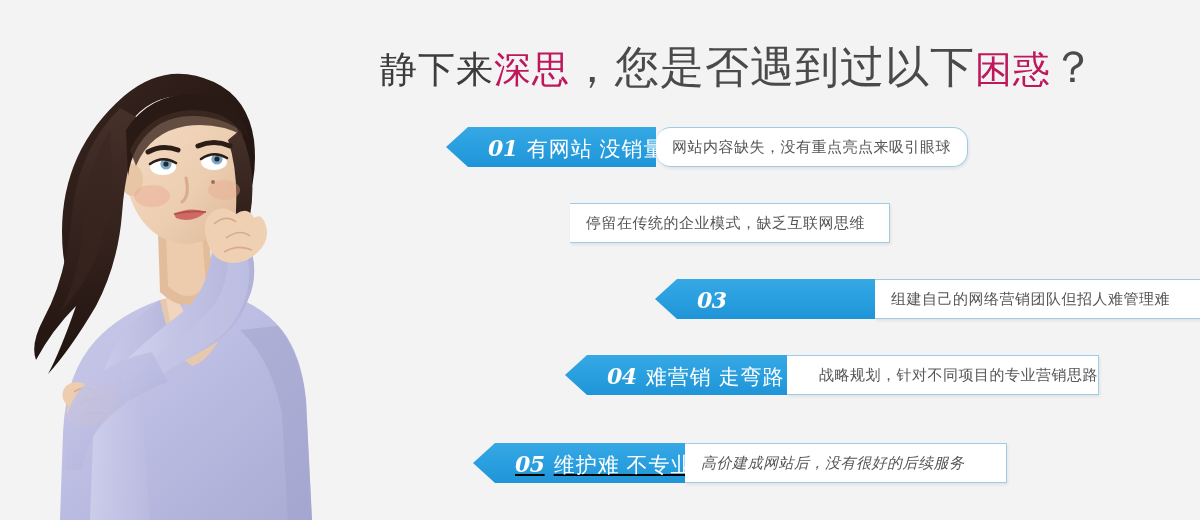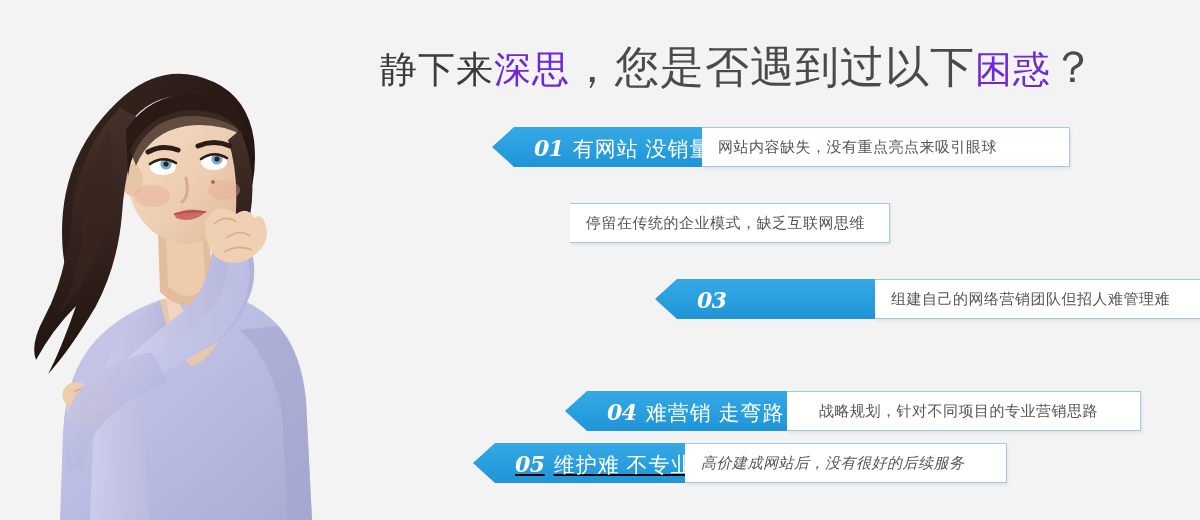--- a/index.html
+++ b/index.html
@@ -31,21 +31,21 @@
     width:700px;
     height:54px;
     line-height:54px;
     font-size:37px;
     font-weight:normal;
     color:#3c3c3c;
     letter-spacing:1px;
     white-space:nowrap;
     text-align:center;
   }
-  #headline .hl { color:#6d28d9; }
+  #headline .hl { color:#be185d; }
   #headline .pn { color:#4a4a4a; font-size:44px; }
 
   
   .row {
     position:absolute;
     height:40px;
     display:flex;
     align-items:stretch;
   }
   .arrow {
@@ -219,42 +219,42 @@
 
       <rect x="312" y="0" width="48" height="520" fill="#f3f3f3"></rect>
     </svg>
   </div>
 
   <div id="headline">
     <span>静下来</span><span class="hl">深思</span><span class="pn">，您是否遇到过以下</span><span class="hl">困惑</span><span class="pn">？</span>
   </div>
 
   <div id="rows-host">
-      <div class="row" style="left: 492px; top: 127px;">
+      <div class="row" style="left: 446px; top: 127px;">
         <div class="arrow" style="width: 210px;">
           <span class="num">01</span>
           <span class="ttl">有网站 没销量</span>
         </div>
-        <div class="desc" style="width: 368px;">网站内容缺失，没有重点亮点来吸引眼球</div>
+        <div class="desc" style="width: 312px; border-radius: 15px;">网站内容缺失，没有重点亮点来吸引眼球</div>
       </div>
       <div class="row" style="left: 570px; top: 203px;">
         <div class="desc" style="width: 320px;">停留在传统的企业模式，缺乏互联网思维</div>
       </div>
       <div class="row" style="left: 655px; top: 279px;">
         <div class="arrow" style="width: 220px; gap: 40px;">
           <span class="num">03</span>
         </div>
         <div class="desc" style="width: 326px;">组建自己的网络营销团队但招人难管理难</div>
       </div>
-      <div class="row" style="left: 565px; top: 355px; margin-top: 36px;">
+      <div class="row" style="left: 565px; top: 355px;">
         <div class="arrow" style="width: 222px;">
           <span class="num">04</span>
           <span class="ttl">难营销 走弯路</span>
         </div>
-        <div class="desc" style="width: 354px; padding-left: 32px;">战略规划，针对不同项目的专业营销思路</div>
+        <div class="desc" style="width: 312px; padding-left: 32px;">战略规划，针对不同项目的专业营销思路</div>
       </div>
       <div class="row" style="left: 473px; top: 443px;">
         <div class="arrow" style="width: 212px; text-decoration: underline;">
           <span class="num">05</span>
           <span class="ttl">维护难 不专业</span>
         </div>
         <div class="desc" style="width: 322px; font-style: italic;">高价建成网站后，没有很好的后续服务</div>
       </div>
     </div>
 

